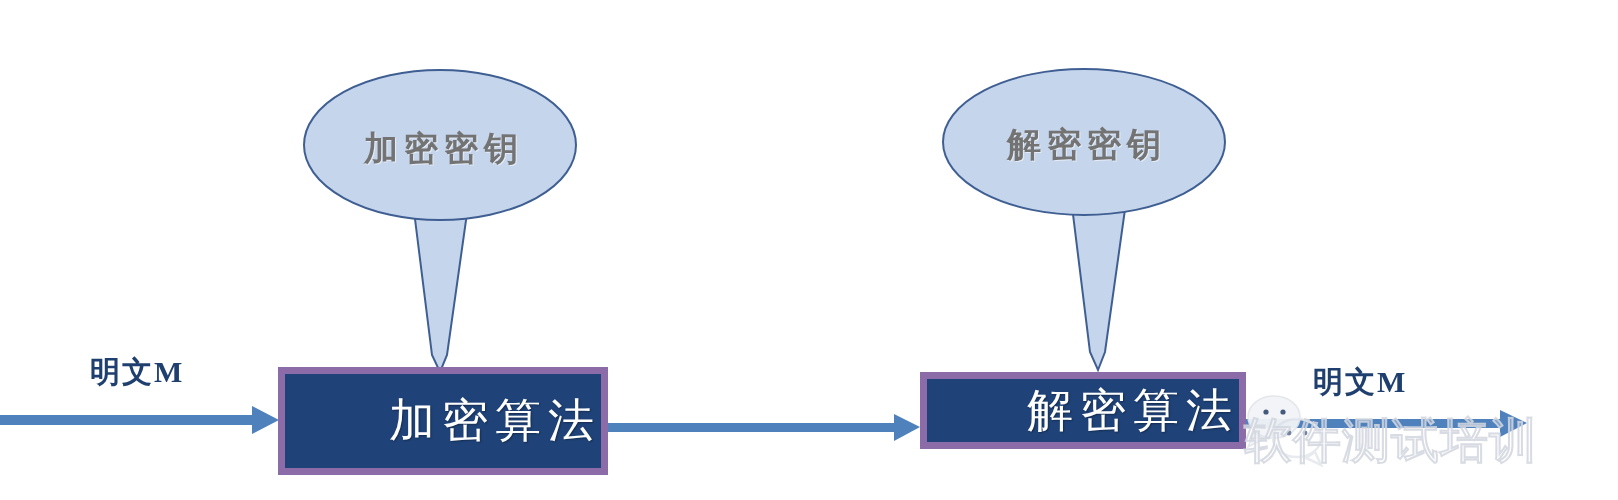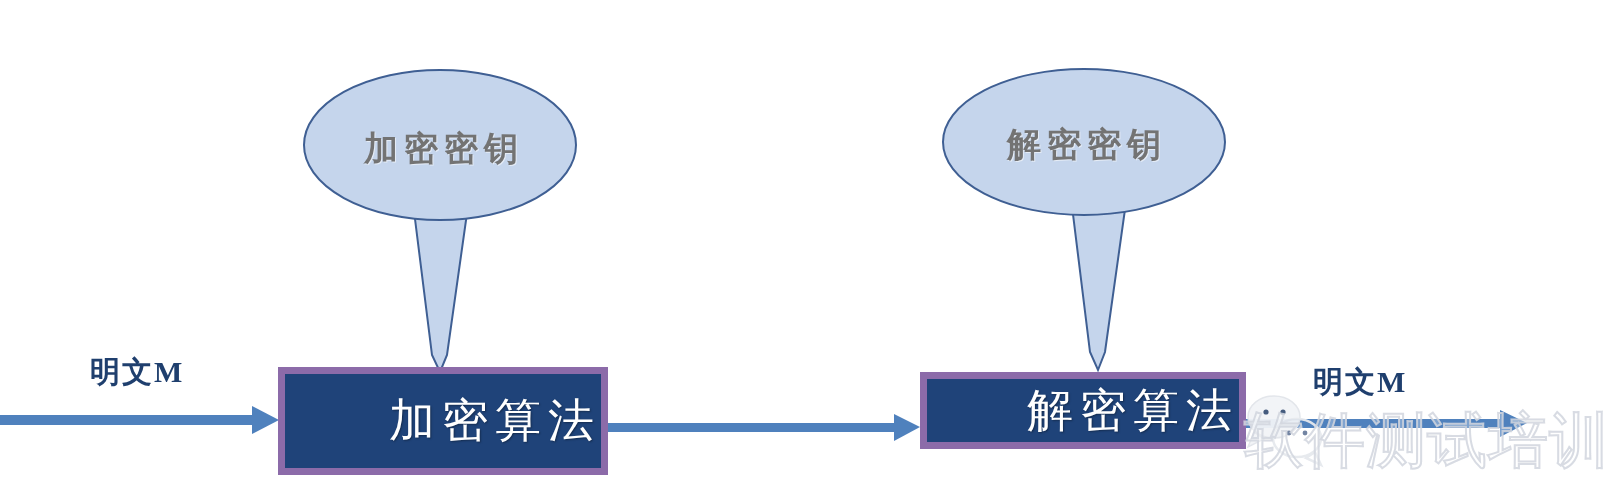--- a/index.html
+++ b/index.html
@@ -82,21 +82,21 @@
     position: absolute;
     left: 1240px;
     top: 405px;
     width: 378px;
     height: 72px;
     display: flex;
     align-items: center;
     opacity: 0.92;
   }
   #watermark-text {
-    font-size: 60px;
+    font-size: 48px;
     letter-spacing: 1px;
     white-space: nowrap;
     color: rgba(255,255,255,0.30);
     -webkit-text-stroke: 2px rgba(210,214,222,0.95);
     font-family: "Liberation Sans", "DejaVu Sans", sans-serif;
     margin-left: 4px;
   }
 </style>
 </head>
 <body>

